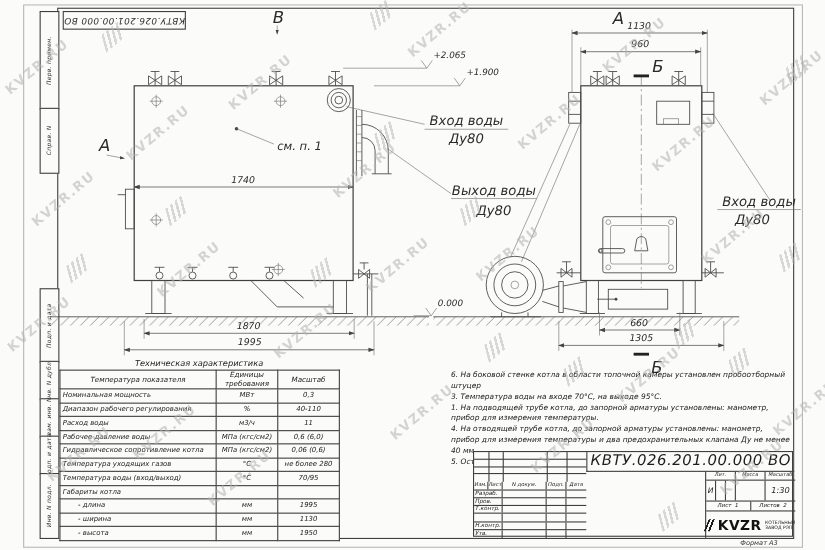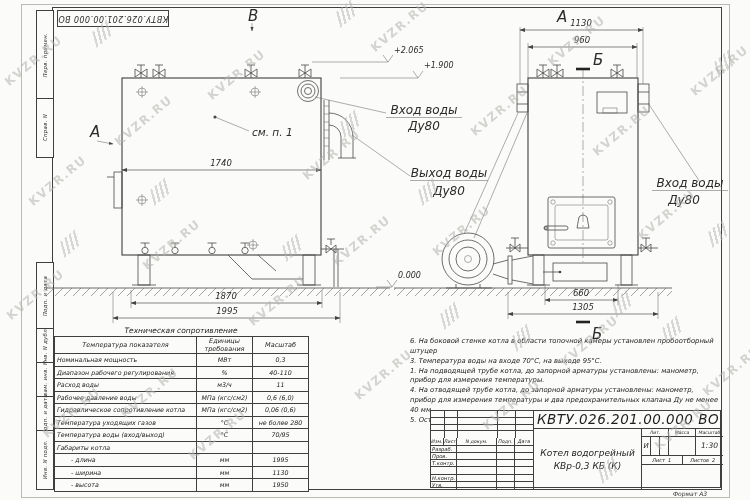--- a/index.html
+++ b/index.html
@@ -416,21 +416,21 @@
     <line class="tl" x1="410" y1="180.5" x2="488" y2="180.5"></line>
     <text class="lbl" x="449" y="195">Ду80</text>
 
     <line class="tl" x1="648" y1="103" x2="700" y2="182"></line>
     <text class="lbl" x="690" y="187">Вход воды</text>
     <line class="tl" x1="652" y1="190.5" x2="728" y2="190.5"></line>
     <text class="lbl" x="684" y="204">Ду80</text>
   </g>
 </svg>
 
-<div class="abs spec-title">Техническая сопротивление</div>
+<div class="abs spec-title">Техническая характеристика</div>
 <table class="spec">
   <colgroup>
       <col style="width:142px">
       <col style="width:56px">
       <col style="width:56px">
     </colgroup>
   <tbody>
       <tr>
     <th>Температура показателя</th>
     <th>Единицы требования</th>
@@ -556,41 +556,45 @@
         <div class="c18l"></div>
       </div>
     <div class="trow">
         <div class="tl">Утв.</div>
         <div class="c40"></div>
         <div class="c18"></div>
         <div class="c18l"></div>
       </div>
   </div>
 
-  <div class="abs tb-name">
-    <div>Котел водогрейный</div>
-    <div>КВр-0,3 КБ (К)</div>
-  </div>
 
   <div class="abs tb-right">
     <div class="abs tr-head">
       <div>Лит.</div>
       <div>Масса</div>
       <div>Масштаб</div>
     </div>
     <div class="abs tr-val">
       <div class="lsub">И</div>
       <div class="lsub"></div>
         <div class="lsub"></div>
       <div class="mass"></div>
       <div class="scale">1:30</div>
     </div>
     <div class="abs tr-sheet">
       <div><span>Лист</span>&nbsp;&nbsp;<span>1</span></div>
       <div><span>Листов</span>&nbsp;&nbsp;<span>2</span></div>
+    </div>
+    <div class="abs tr-logo">
+      <div class="logo-glyph"></div>
+      <div class="logo-word">KVZR</div>
+      <div class="logo-sub">
+        <div>КОТЕЛЬНЫЙ</div>
+        <div>ЗАВОД РЭП</div>
+      </div>
     </div>
   </div>
 </div>
 
 <div class="abs format-note">Формат  А3</div>
 
 <span class="wm" style="left:2px;top:78px;">KVZR.RU</span>
 <span class="wm" style="left:26px;top:198px;">KVZR.RU</span>
 <span class="wm" style="left:4px;top:312px;">KVZR.RU</span>
 <span class="wm" style="left:40px;top:430px;">KVZR.RU</span>

